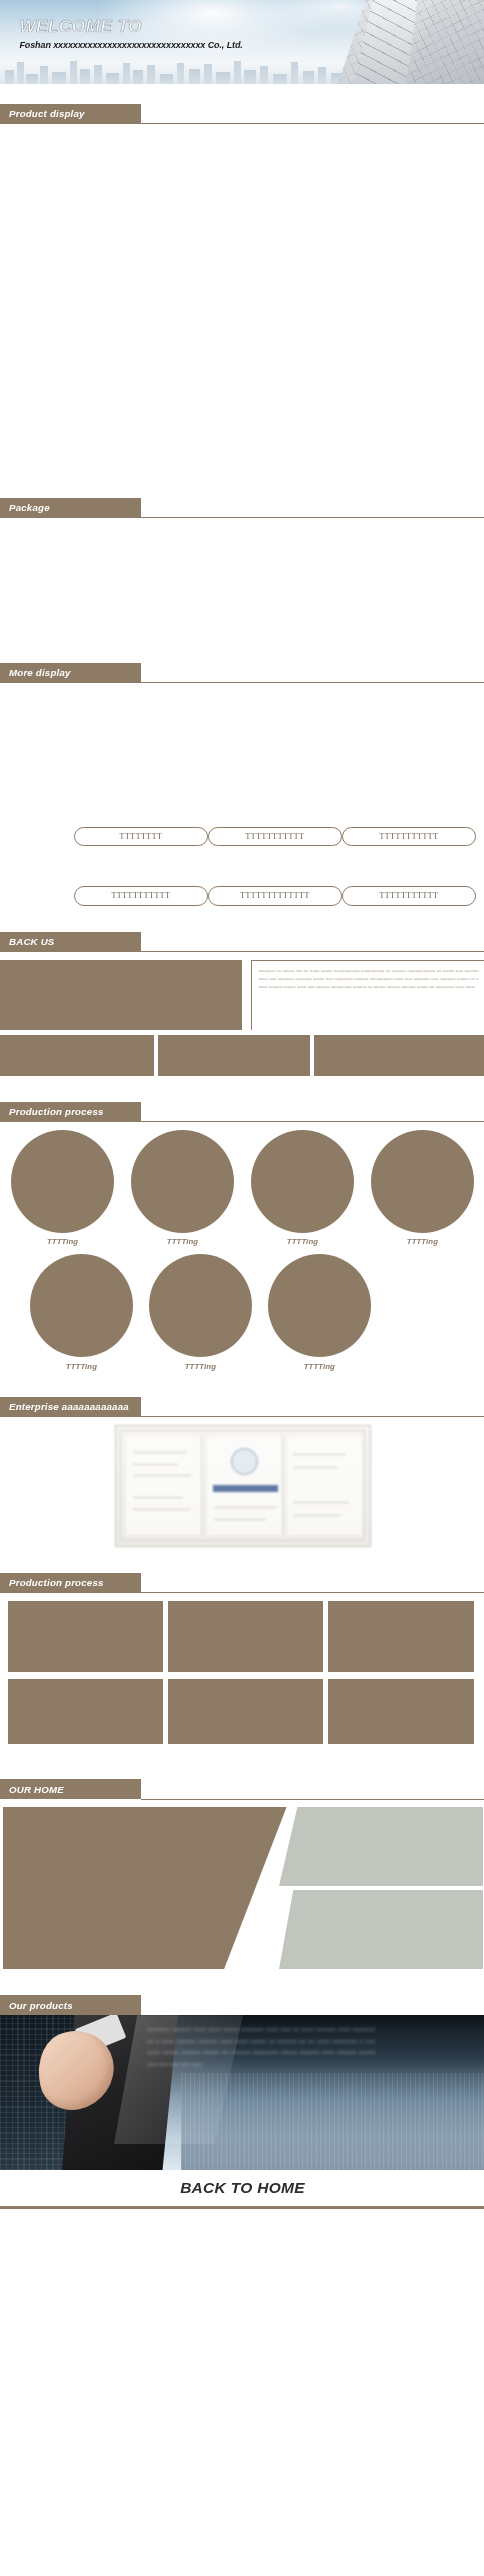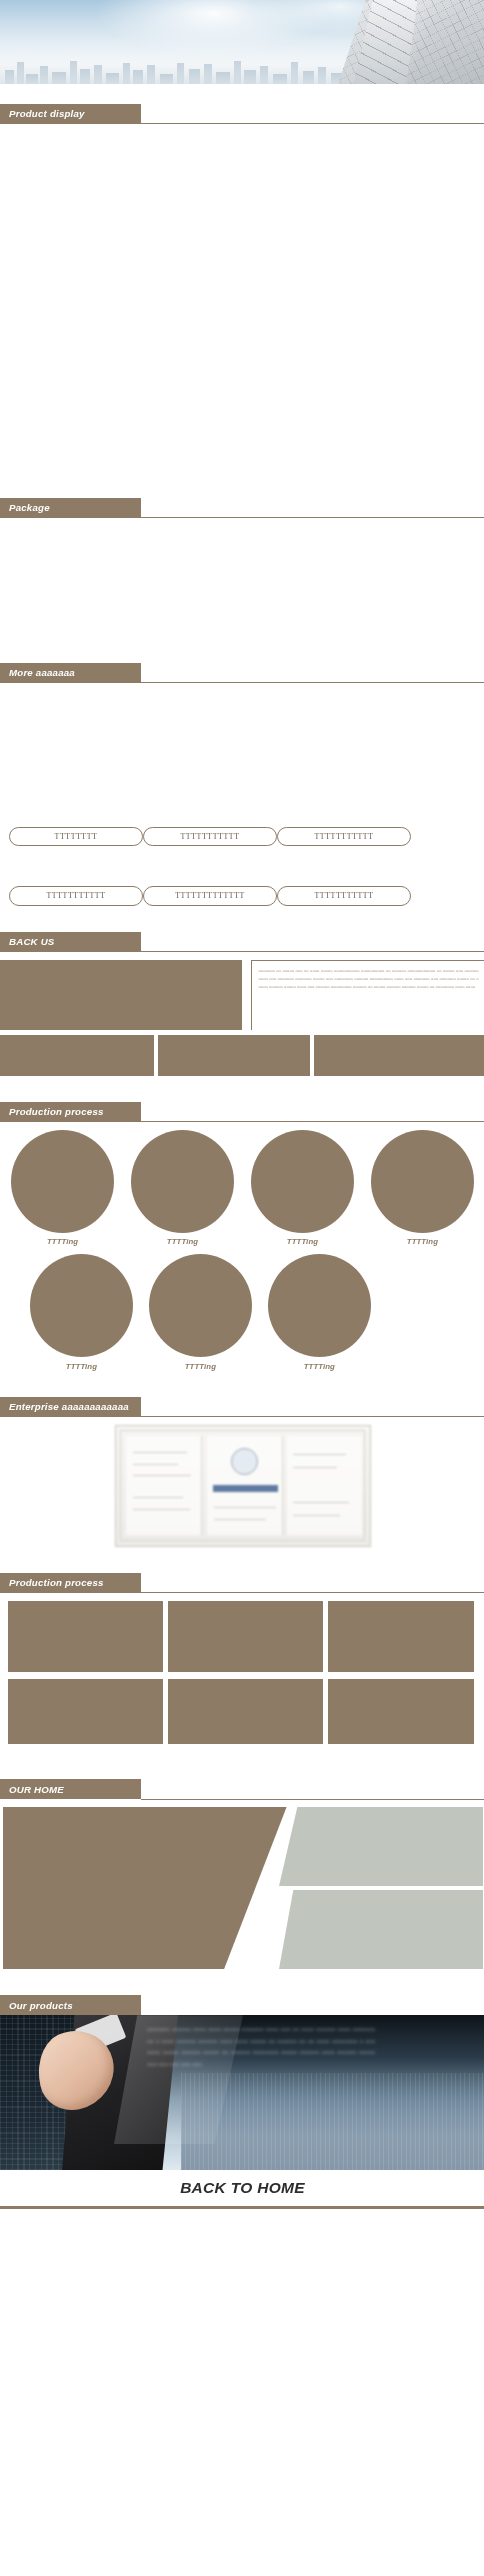--- a/index.html
+++ b/index.html
@@ -101,21 +101,21 @@
 
   .gap-s { height:7.8px; }
   .gap-m { height:14.2px; }
   .gap-l { height:23px; }
 
   
   .blank-area { width:485px; background:#ffffff; }
 
   
   .pill-row {
-    display:flex; justify-content:flex-start;
+    display:flex; justify-content:flex-end;
     padding: 0 9px;
   }
   .pill {
     width: 134px; height: 19.4px;
     border: 1.3px solid #8d7b66;
     border-radius: 10.3px;
     background:#fff;
     display:flex; align-items:center; justify-content:center;
     color:#6a5c4d;
     font-size: 7.8px;
@@ -327,37 +327,41 @@
     <i style="left:331px;width:13px; height:11px;"></i>
     <i style="left:349px;width:6.5px; height:20px;"></i>
     <i style="left:360px;width:10.3px; height:14.2px;"></i>
     <i style="left:375px;width:8.4px; height:17px;"></i>
     <i style="left:388px;width:12.3px; height:9.7px;"></i>
     <i style="left:405px;width:7.1px; height:19.4px;"></i>
     <i style="left:416px;width:9.7px; height:13px;"></i>
     <i style="left:431px;width:7.8px; height:16px;"></i>
   </div>
   <div class="hero-building"></div>
+  <div class="hero-text">
+    <div class="hero-welcome">WELCOME TO</div>
+    <div class="hero-company">Foshan xxxxxxxxxxxxxxxxxxxxxxxxxxxxxxx Co., Ltd.</div>
+  </div>
 </div>
 
 <div class="gap-s"></div>
 <div class="sec-head">
   <div class="tag">Product display</div>
   <div class="rule"></div>
 </div>
 <div class="blank-area" style="height:362px;"></div>
 
 <div class="sec-head">
   <div class="tag">Package</div>
   <div class="rule"></div>
 </div>
 <div class="blank-area" style="height:133px;"></div>
 
 <div class="sec-head">
-  <div class="tag">More aaaaaaa</div>
+  <div class="tag">More display</div>
   <div class="rule"></div>
 </div>
 <div class="blank-area" style="height:144px;"></div>
 
 <div class="pill-row">
   <div class="pill">TTTTTTTT</div>
   <div class="pill">TTTTTTTTTTT</div>
   <div class="pill">TTTTTTTTTTT</div>
 </div>
 

